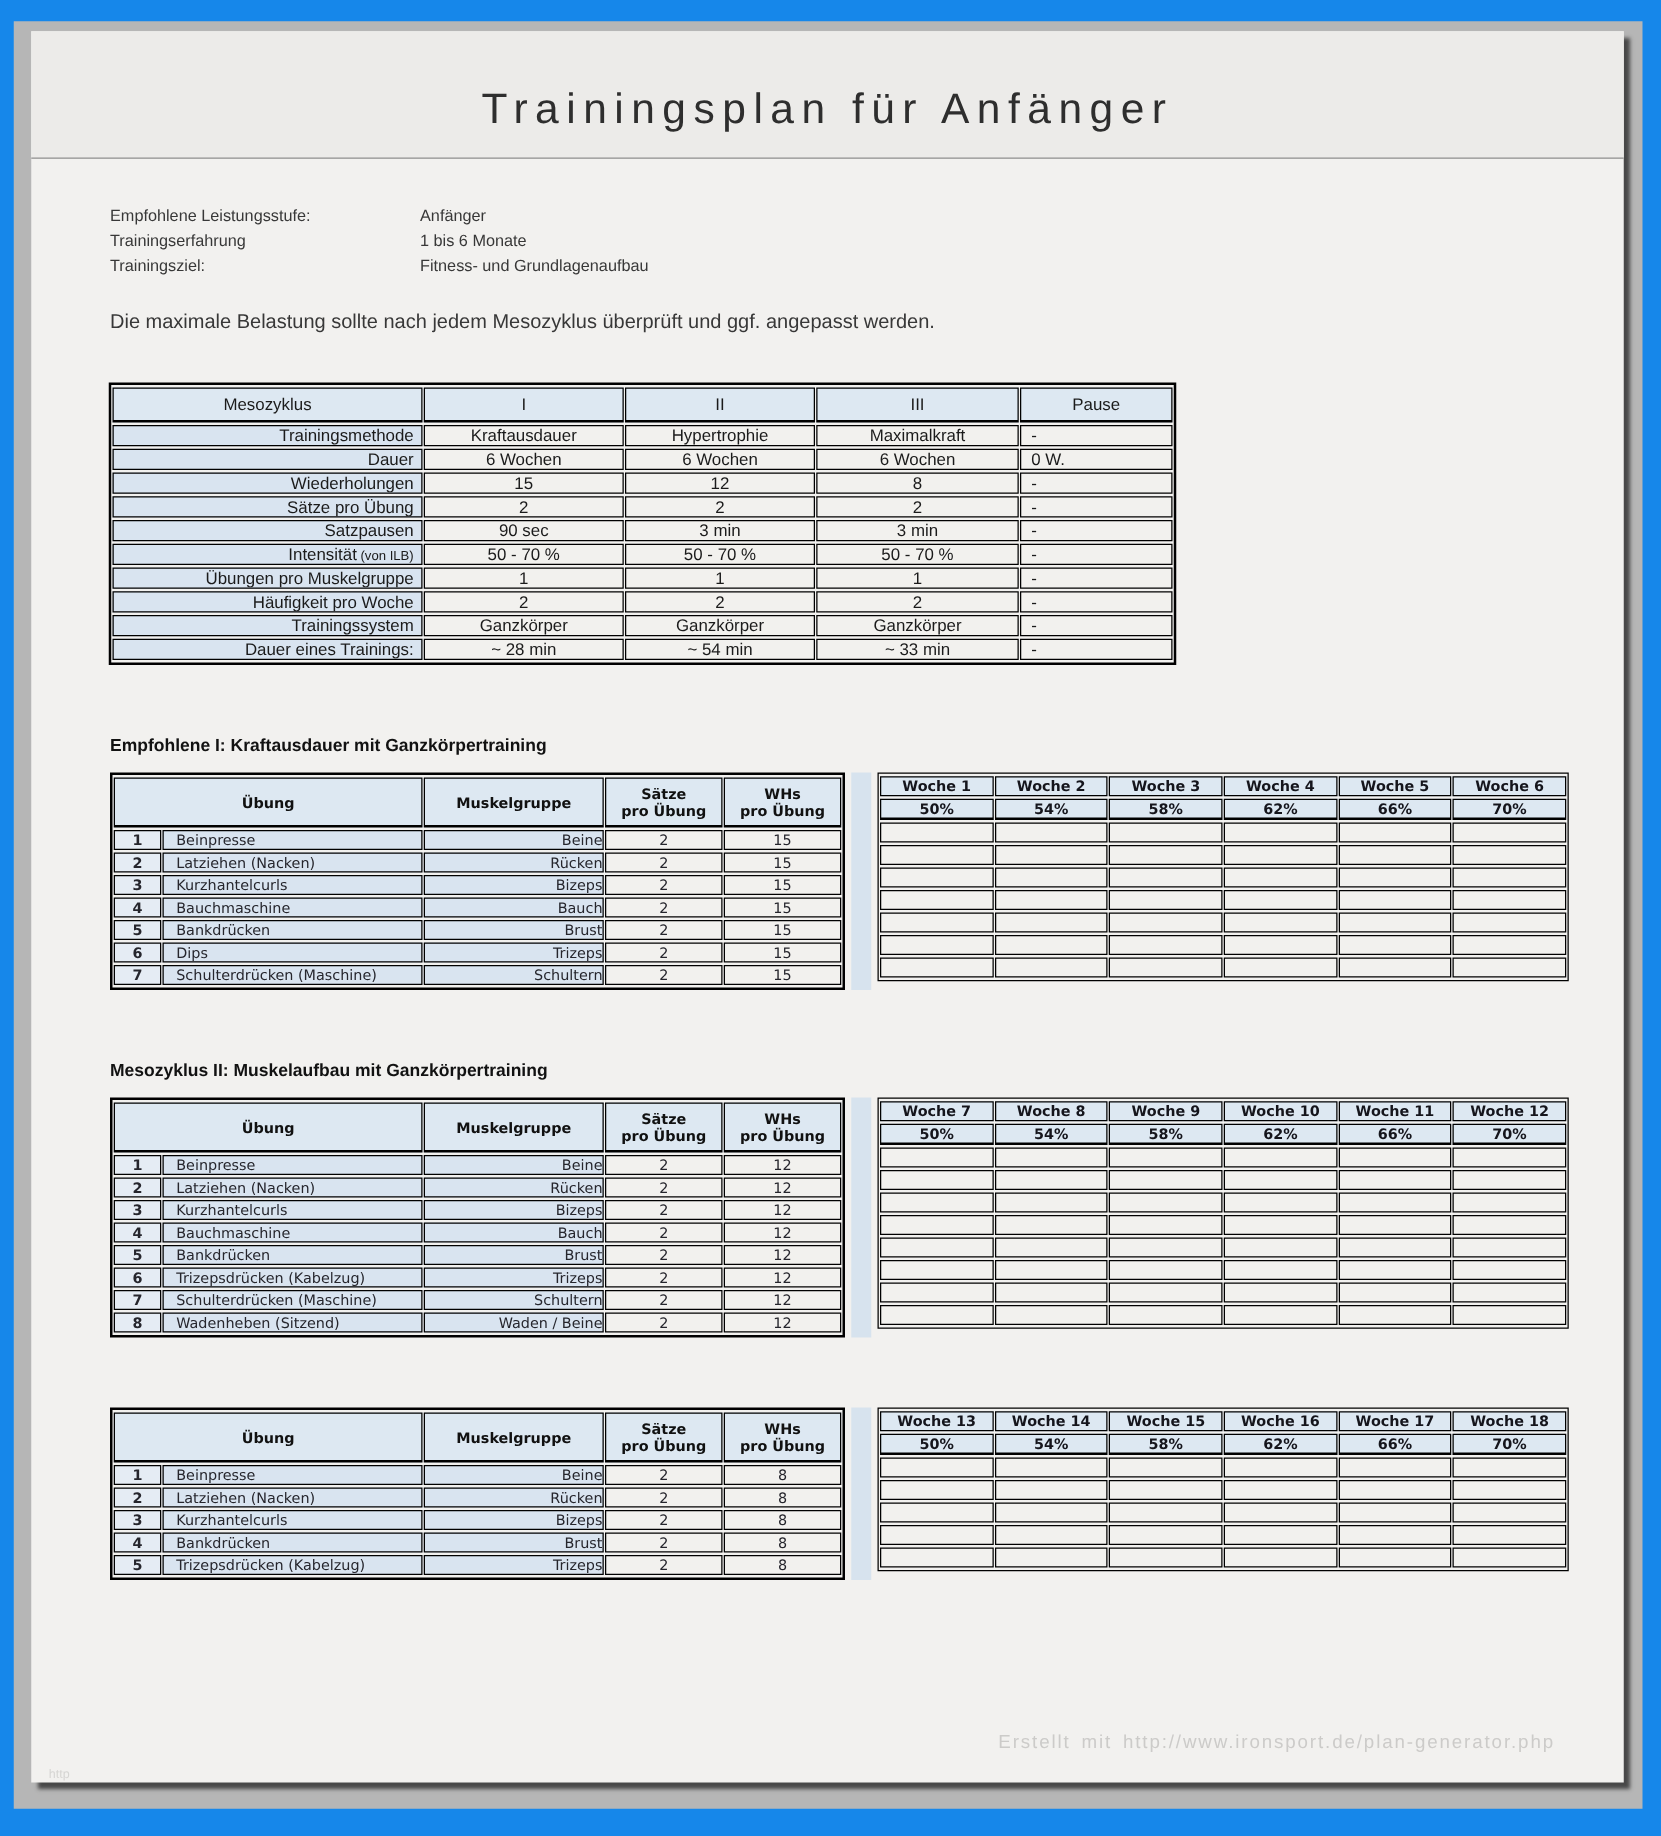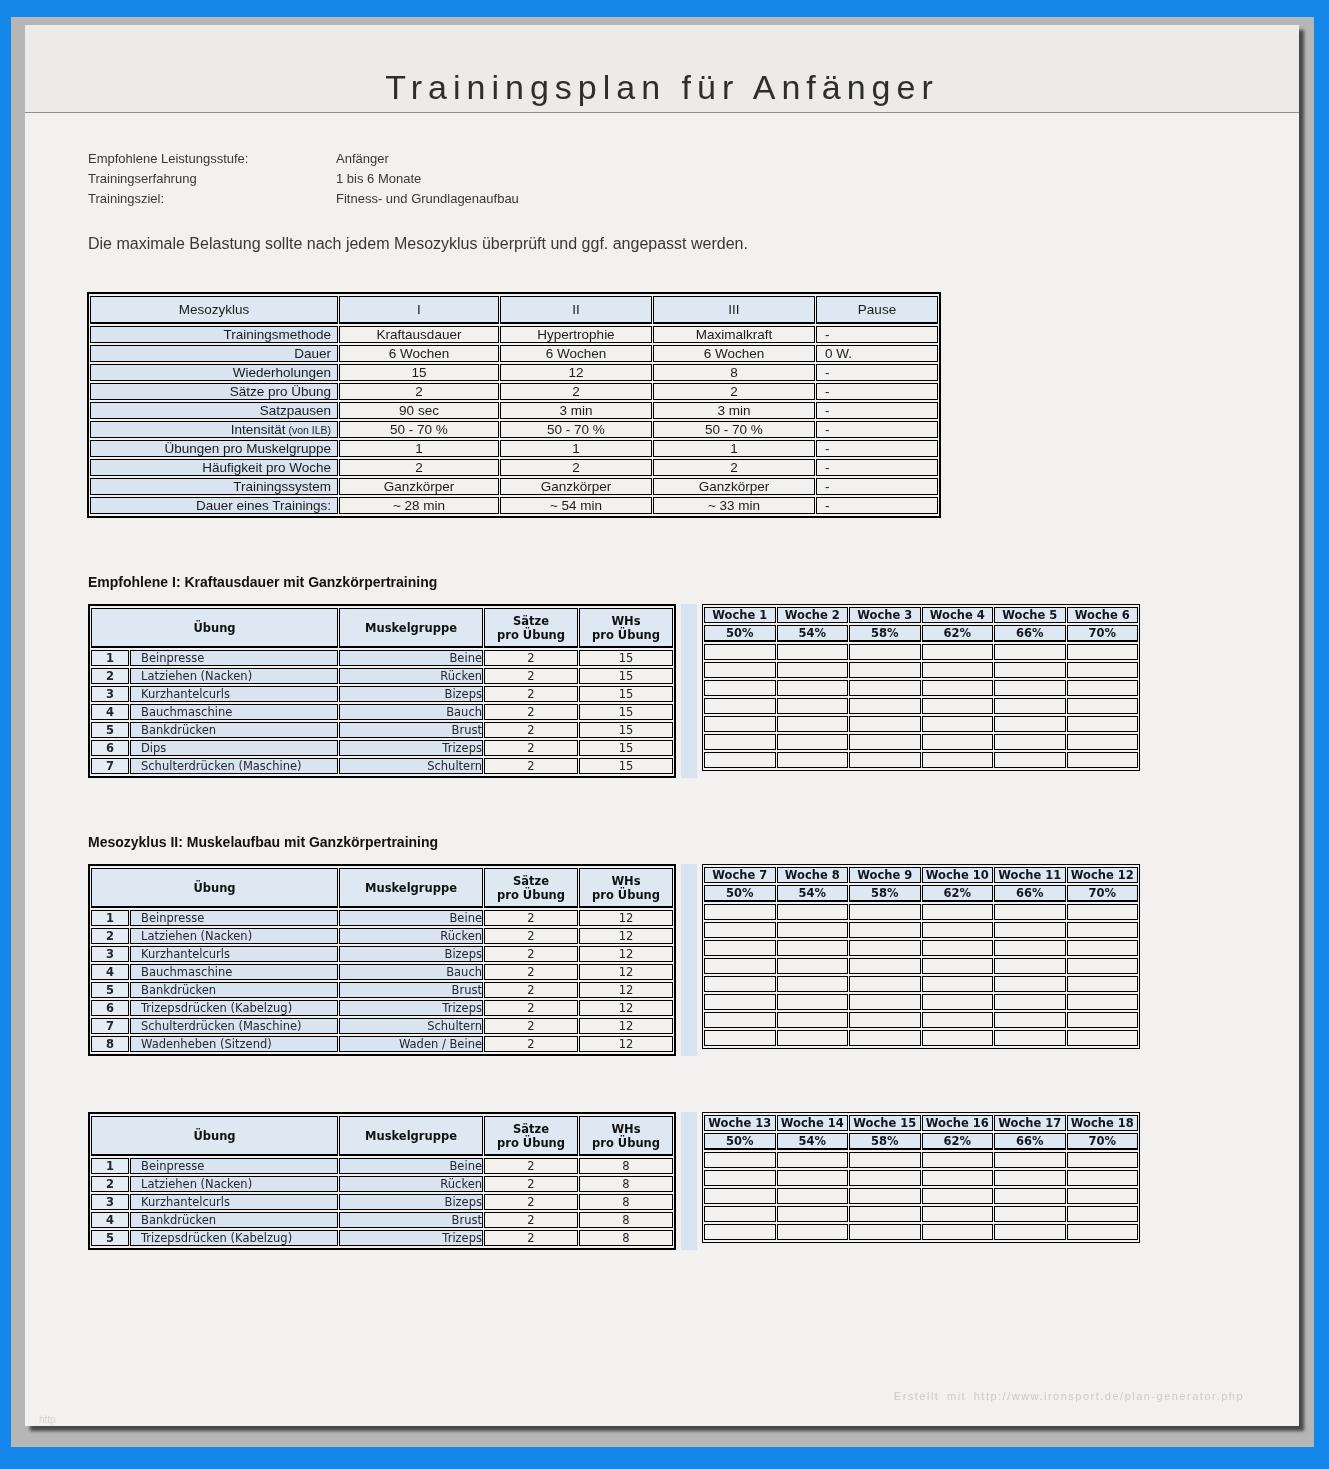--- a/index.html
+++ b/index.html
@@ -15,21 +15,21 @@
     background:var(--frame-gray,#b6b6b6);
   }
   .page{
     position:absolute;left:14px;top:8px;right:15px;bottom:21px;
     background:var(--page-bg,#f2f1ef);
     box-shadow:5px 5px 3px rgba(45,45,45,.8);
   }
   .page-header{
     background:var(--header-band,#ecebe9);
     border-bottom:1px solid #8f8f8f;
-    padding:42px 0 5px 0;
+    padding:42px 0 19px 0;
   }
   .title{
     text-align:center;font-size:34px;line-height:40px;letter-spacing:6px;
     color:#2e2e2e;font-weight:400;
   }
   .info{margin:36px 0 0 63px;font-size:13px;color:#383838}
   .info-row{display:flex;line-height:20px}
   .info-label{width:248px}
   .note{margin:27px 0 0 63px;font-size:16px;color:#383838;line-height:16px}
 
@@ -62,30 +62,30 @@
     vertical-align:middle;line-height:14px;
   }
   .ex-table td{height:16px;font-size:11.5px;font-family:"DejaVu Sans",sans-serif;color:#26262d}
   .ex-table td.num{background:var(--num-blue,#e5ecf4);text-align:center;font-weight:bold}
   .ex-table td.name{background:var(--row-blue,#d9e4f0);padding-left:10px}
   .ex-table td.muscle{background:var(--row-blue,#d9e4f0);text-align:right}
   .ex-table td.ctr{background:var(--cell-bg,#f2f1ee);text-align:center}
 
   .gap-col{width:16px;background:var(--gap-blue,#d7e3ee);margin:0 5px;align-self:stretch}
 
-  .week-table{width:438px;border:1px solid var(--table-border,#000)}
+  .week-table{width:553px;border:1px solid var(--table-border,#000)}
   .week-table thead th{
     background:var(--header-blue,#dde8f2);font-size:11.5px;height:15px;text-align:center;
     font-family:"DejaVu Sans",sans-serif;font-weight:bold;color:#15151c;
   }
   .week-table thead tr:last-child th{border-bottom:2px solid var(--table-border,#000)}
   .week-table td{height:16px;background:var(--cell-bg,#f2f1ee)}
 
   .credit{
-    position:absolute;right:55px;bottom:24px;font-size:11px;
+    position:absolute;right:55px;bottom:24px;font-size:15px;
     letter-spacing:1.5px;word-spacing:3px;color:#cccbc9;
   }
   .corner-http{position:absolute;left:14px;bottom:1px;font-size:10px;color:#d6d5d3}
 </style>
 </head>
 <body>
 
 <div class="gray-frame">
   <div class="page">
 

